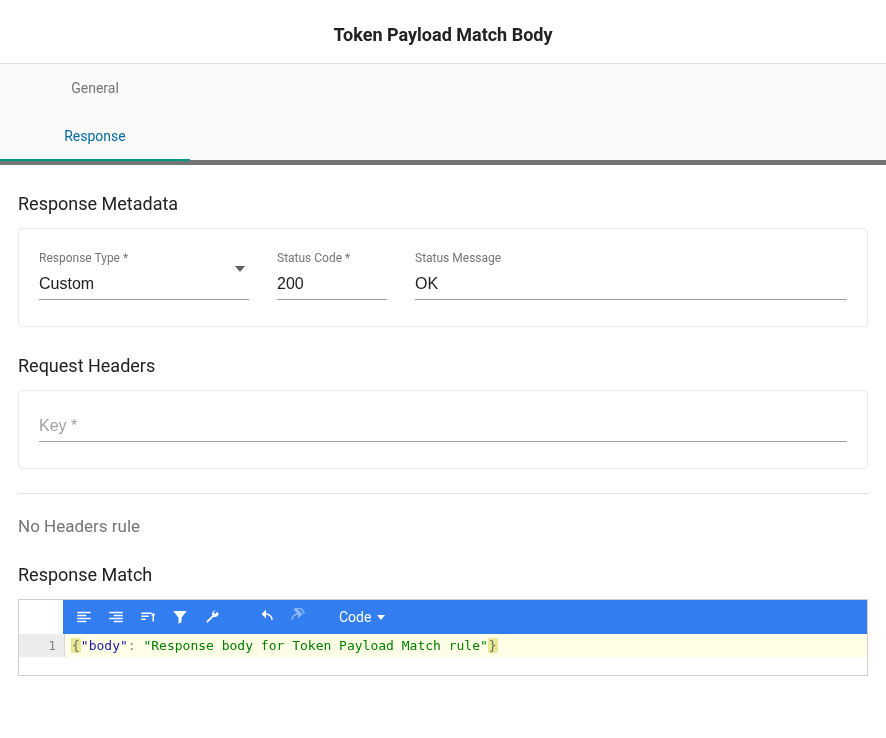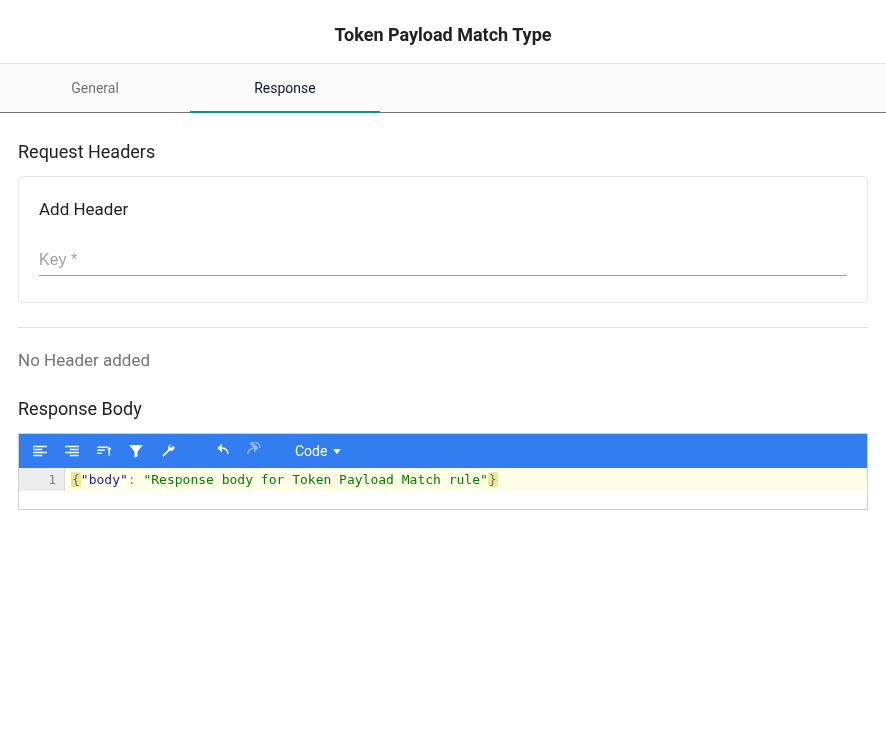--- a/index.html
+++ b/index.html
@@ -14,35 +14,36 @@
   .page-title {
     text-align: center;
     font-weight: 700;
     font-size: 18px;
     padding: 24px 0 18px 0;
     color: #212121;
   }
   .tabs {
     display: flex;
     border-top: 1px solid #e0e0e0;
-    border-bottom: 1px solid #737373;
+    border-bottom: 5px solid #737373;
     background: #fafafa;
+    flex-direction: column;
   }
   .tab {
     flex: 0 0 auto;
     width: 190px;
     text-align: center;
     padding: 16px 0;
     font-size: 14px;
     color: #757575;
     cursor: pointer;
     position: relative;
   }
   .tab.active {
-    color: #0f172a;
+    color: #0369a1;
   }
   .tab.active::after {
     content: "";
     position: absolute;
     left: 0; right: 0; bottom: -1px;
     height: 2px;
     background: #009688;
   }
   .section {
     padding: 0 18px;
@@ -132,21 +133,21 @@
     color: #ffffff;
   }
   .ed-toolbar { background:#3a7bf0; }
   .ed-toolbar { background:#337de8; }
   .ed-toolbar { background:#337de6; }
   .ed-toolbar { background:#357df0; }
   .ed-toolbar { background:#347bee; }
   .ed-toolbar { background:#337de8; }
   .ed-toolbar { background:#2f7eee; }
   .ed-toolbar { background:#2f7bf0; }
-  .ed-toolbar { background:#2f7bf0; }
+  .ed-toolbar { background:#2f7bf0;margin-left:44px; }
   .ed-toolbar { background:#327df0; }
   .tb-ico {
     width: 18px; height: 18px;
     display: inline-flex; align-items: center; justify-content: center;
     cursor: pointer;
   }
   .tb-ico svg { width: 18px; height: 18px; fill: #fff; }
   .tb-ico.muted svg { fill: rgba(255,255,255,0.45); }
   .tb-sep { width: 8px; }
   .tb-dropdown {
@@ -181,50 +182,71 @@
   .cm-colon { color: #808080; }
   .cm-str   { color: #008000; }
   .ed-tail {
     height: 18px; background: #ffffff;
   }
   .section.bodysec { padding: 0 18px; }
 </style>
 </head>
 <body>
 
-<div class="page-title">Token Payload Match Type</div>
+<div class="page-title">Token Payload Match Body</div>
 
 <div class="tabs">
   <div class="tab">General</div>
   <div class="tab active">Response</div>
 </div>
 
 <div class="section">
+  <div class="section-title">Response Metadata</div>
+  <div class="card">
+    <div class="row">
+      <div class="field w-type select-wrap">
+        <span class="field-label">Response Type *</span>
+        <input class="field-input" readonly="" value="Custom" style="">
+        <span class="caret">
+          <svg width="10" height="6" viewBox="0 0 10 6">
+              <path d="M0 0l5 6 5-6z" fill="#616161"></path>
+            </svg>
+        </span>
+      </div>
+      <div class="field w-code">
+        <span class="field-label">Status Code *</span>
+        <input class="field-input" value="200" style="">
+      </div>
+      <div class="field w-msg">
+        <span class="field-label">Status Message</span>
+        <input class="field-input" value="OK" style="">
+      </div>
+    </div>
+  </div>
 </div>
 
 <div class="section">
   <div class="section-title">Request Headers</div>
   <div class="card">
-    <div style="font-size:17px;color:#212121;margin-bottom:28px;">Add Header</div>
     <div class="row">
       <div class="field" style="flex:1;align-items:flex-end;">
         <input class="field-input" placeholder="Key *" style="">
       </div>
     </div>
   </div>
 </div>
 
 <hr class="hr">
 
 <div class="section">
-  <div class="empty-text">No Header added</div>
+  <div class="empty-text">No Headers rule</div>
 </div>
 
 <div class="section bodysec">
-  <div class="section-title">Response Body</div>
+  <div class="section-title">Response Match</div>
 
   <div class="editor">
     <div class="ed-toolbar">
       <span class="tb-ico">
         <svg viewBox="0 0 24 24">
             <path d="M3 5h18v2H3V5zm0 4h12v2H3V9zm0 4h18v2H3v-2zm0 4h12v2H3v-2z"></path>
           </svg>
       </span>
       <span class="tb-ico">
         <svg viewBox="0 0 24 24">

